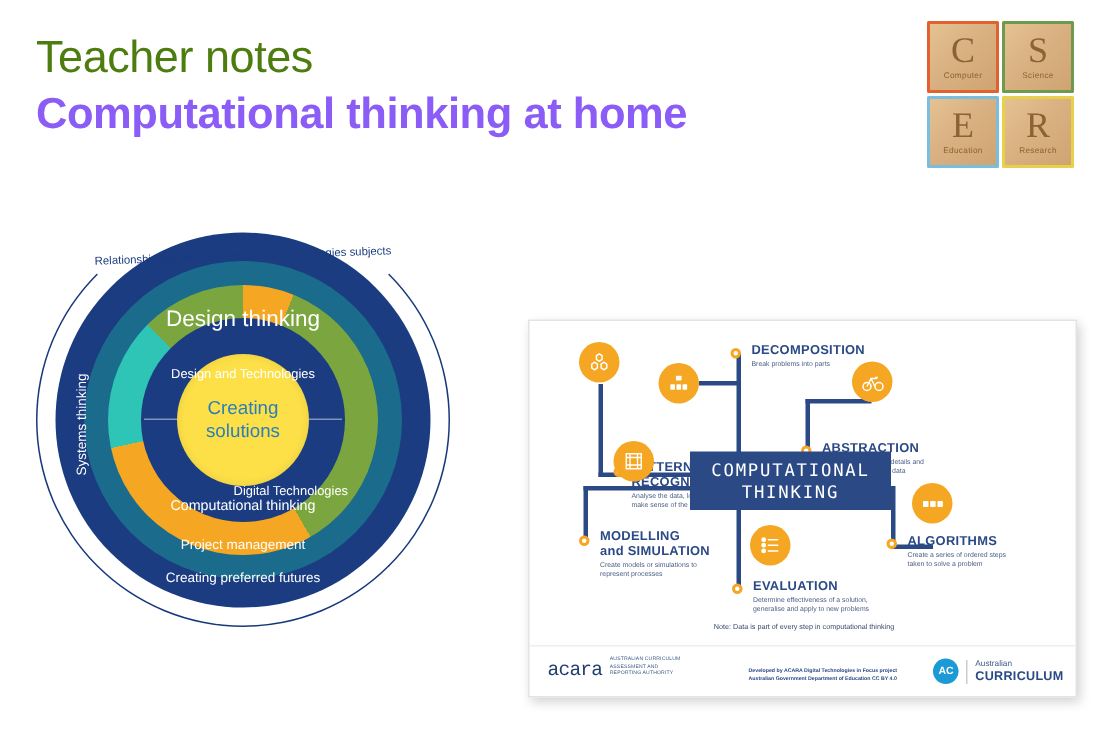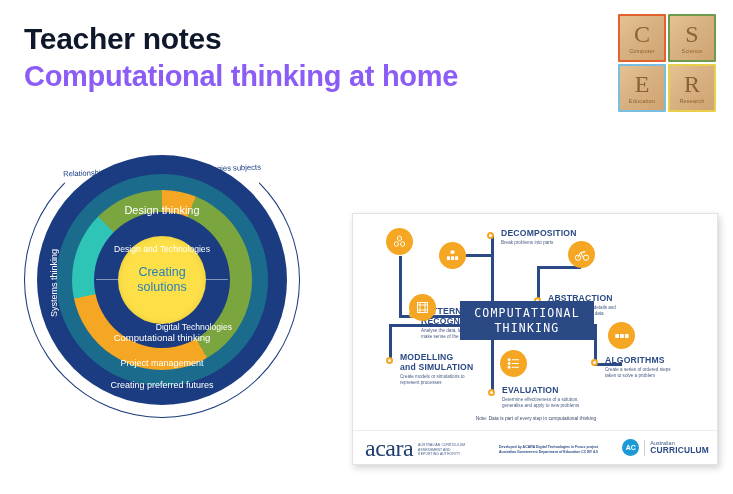--- a/index.html
+++ b/index.html
@@ -24,22 +24,22 @@
     width: 733px;
     height: 128px;
   }
   #title-block {
     position: absolute;
     left: 24px;
     top: 22px;
   }
   #page-title {
     font-size: 30px;
-    font-weight: bold;
-    color: #0f172a;
+    font-weight: normal;
+    color: #4d7c0f;
     letter-spacing: -0.3px;
     line-height: 1.12;
     white-space: nowrap;
   }
   #page-subtitle {
     font-size: 29px;
     font-weight: bold;
     color: #8b5cf6;
     letter-spacing: -0.3px;
     line-height: 1.2;
@@ -170,21 +170,21 @@
     width: 244px;
     text-align: center;
     color: #1b3c80;
     font-size: 7.6px;
     transform: rotate(-2deg);
   }
   #lbl-design-thinking {
     left: 84px; top: 68px;
     width: 120px;
     text-align: center;
-    font-size: 11px;
+    font-size: 15px;
   }
   #lbl-computational-thinking {
     left: 74px; top: 322px;
     width: 140px;
     text-align: center;
     font-size: 9.5px;
     top: 320px;
   }
   #lbl-systems-thinking {
     left: -19px; top: 142px;
@@ -315,22 +315,22 @@
     width: 366px; height: 36px;
     border-top: 1px solid #eeeeee;
   }
   #acara-logo {
     position: absolute;
     left: 12px; top: 6px;
     display: flex;
     align-items: flex-end;
   }
   #acara-word {
-    font-family: Liberation Serif, serif;
-    font-size: 24px;
+    font-family: Liberation Mono, monospace;
+    font-size: 13px;
     color: #1f3f6e;
     letter-spacing: -0.5px;
     line-height: 0.95;
   }
   #acara-sub {
     font-size: 3.4px;
     color: #3d5a86;
     line-height: 1.35;
     margin-left: 5px;
     margin-bottom: 3px;

